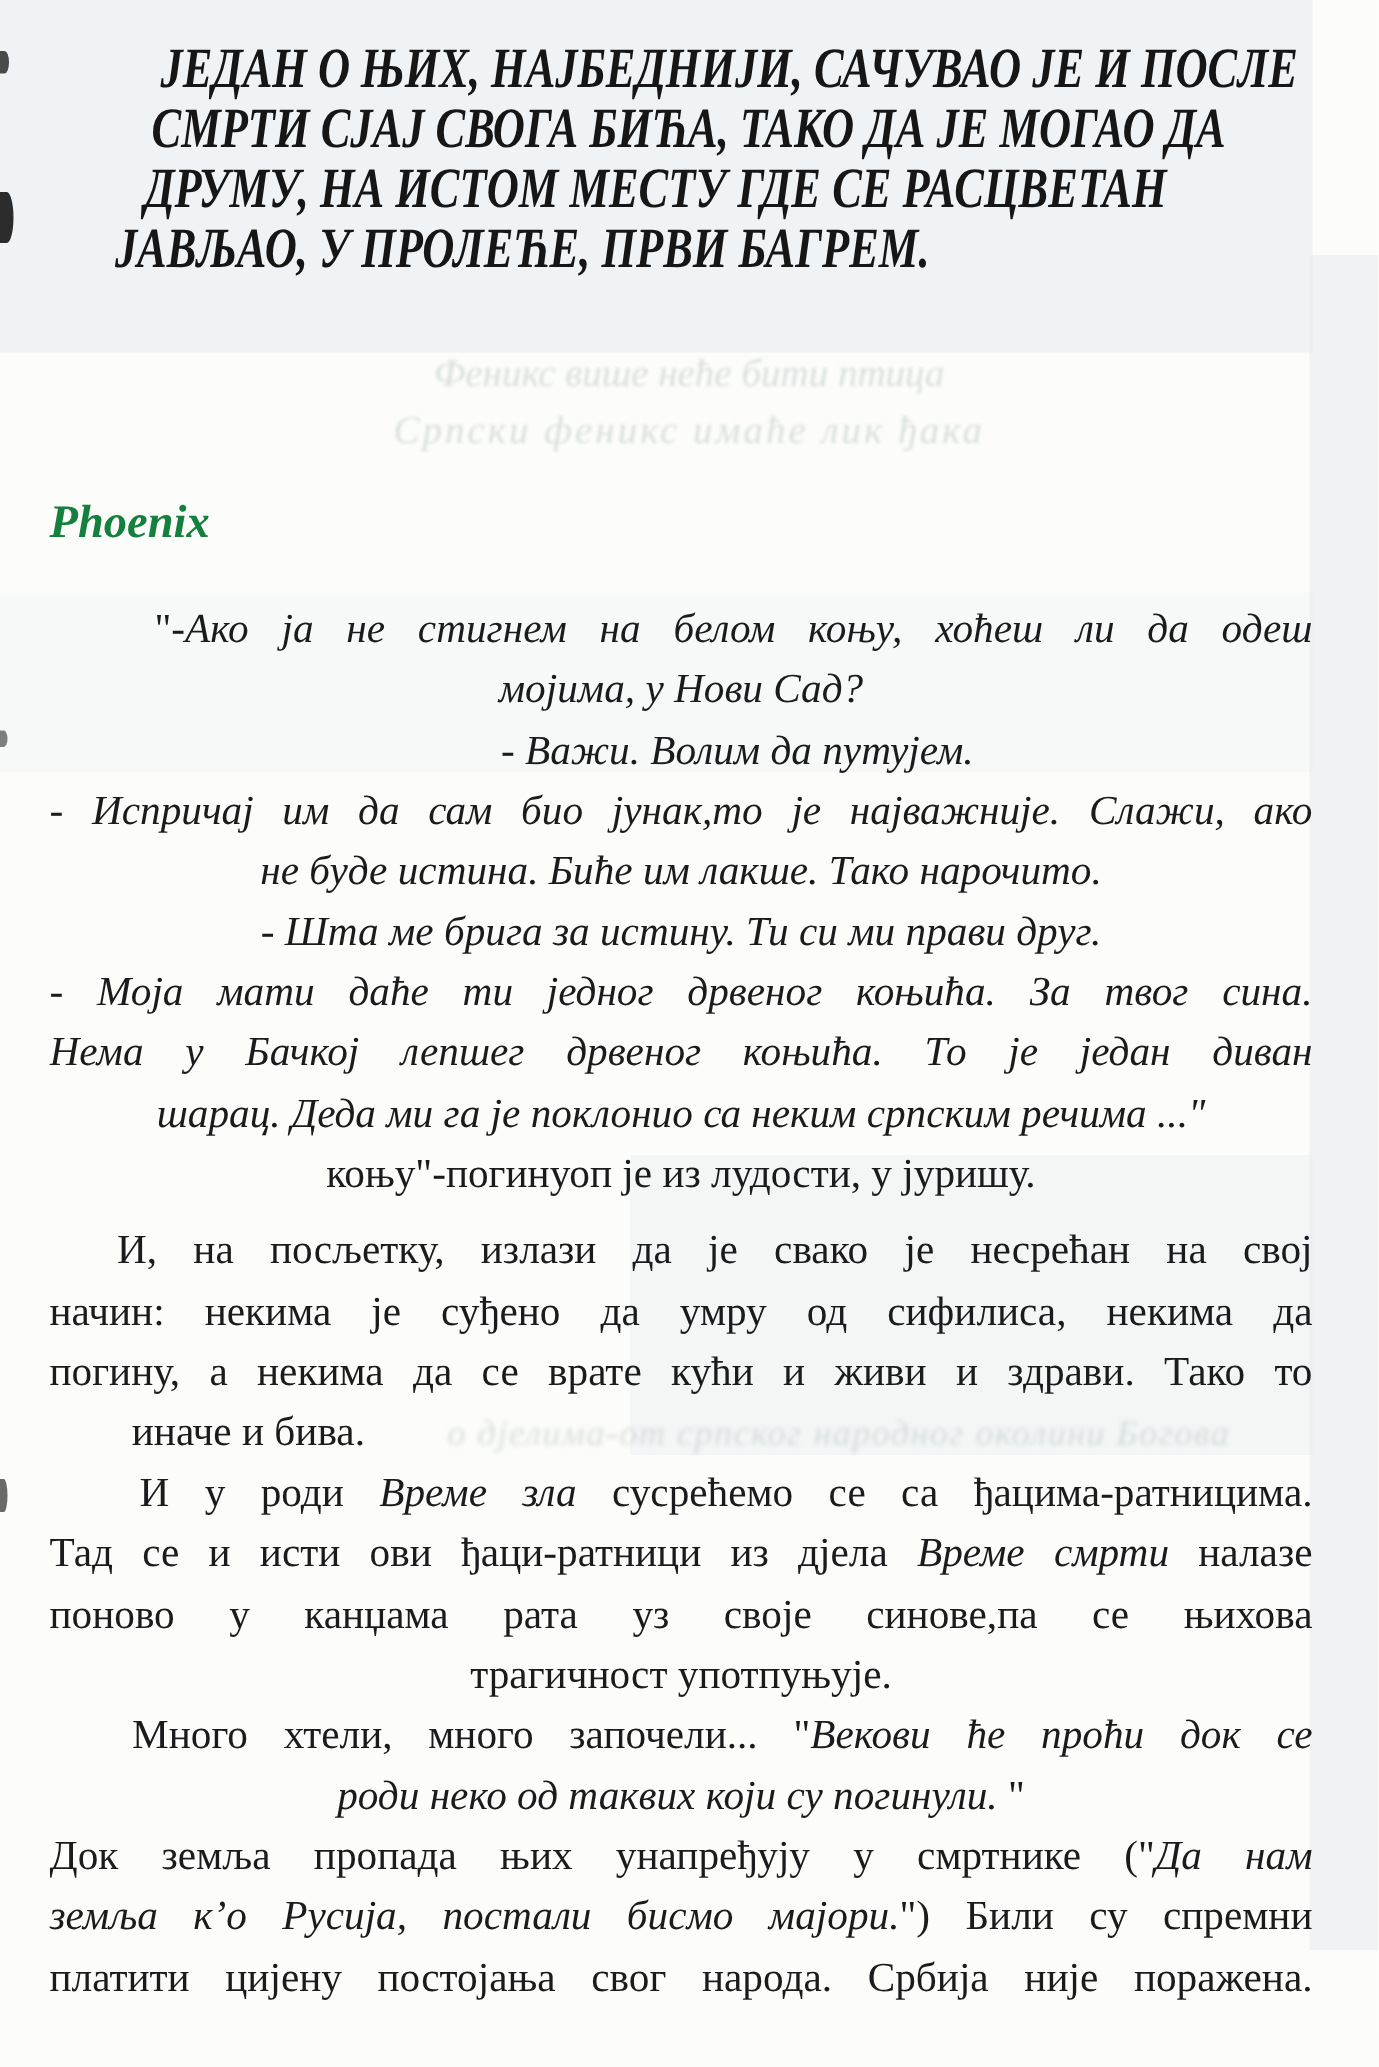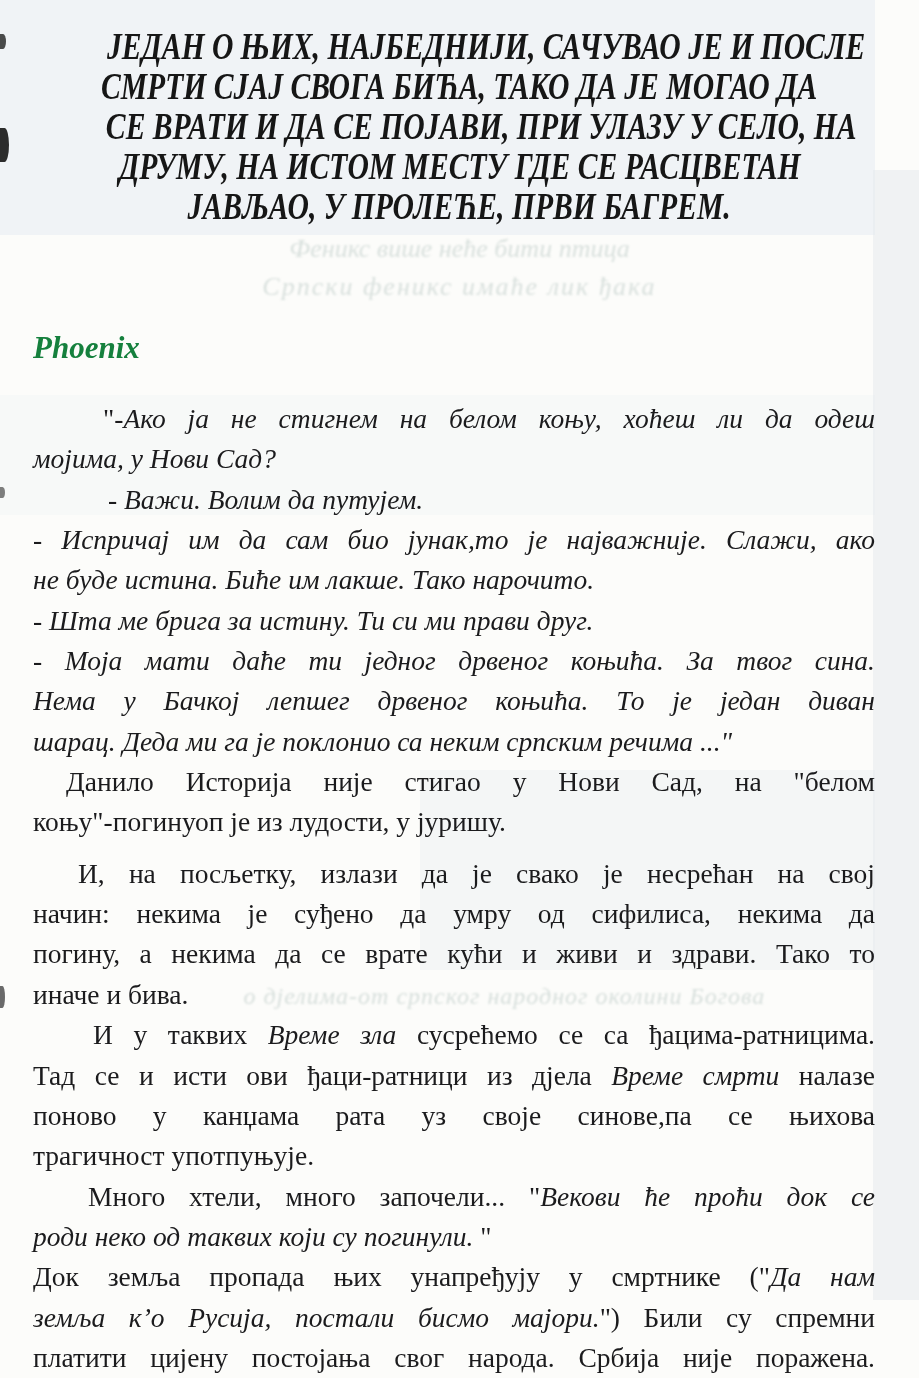--- a/index.html
+++ b/index.html
@@ -18,42 +18,42 @@
   .band3{right:0;top:170px;width:46px;height:1130px;background:#e6e9ec;opacity:.55;}
   .band4{left:0;top:395px;width:875px;height:120px;background:#eaf0f5;opacity:.28;}
   
   .speck{position:absolute;background:#2c2c2c;}
   .speck1{left:0;top:128px;width:9px;height:34px;border-radius:0 70% 70% 0;}
   .speck2{left:0;top:34px;width:6px;height:15px;border-radius:0 60% 60% 0;opacity:.85;}
   .speck3{left:0;top:487px;width:5px;height:11px;border-radius:0 60% 60% 0;opacity:.6;}
   .speck4{left:0;top:986px;width:5px;height:22px;border-radius:0 60% 60% 0;opacity:.7;}
 
   
-  .hdr{position:absolute;left:0;top:26px;width:919px;text-align:center;}
+  .hdr{position:absolute;left:0;top:26px;width:919px;}
   .hline{height:40px;line-height:40px;white-space:nowrap;font-weight:bold;font-style:italic;font-size:38px;color:#161616;}
   .hline > span{display:inline-block;transform:scaleX(0.78);transform-origin:50% 50%;letter-spacing:0px;}
 
   
   .ghost{
     position:absolute;left:0;width:919px;text-align:center;
     font-style:italic;font-size:26px;color:#9fb3ae;opacity:.38;
     filter:blur(1.2px);white-space:nowrap;
   }
   .g1{top:234px;}
   .g2{top:272px;letter-spacing:2px;}
 
   
   .sect{position:absolute;left:33px;top:330px;font-weight:bold;font-style:italic;font-size:31px;color:#15803d;}
 
   
   .body{
     position:absolute;left:33px;top:399px;width:842px;
     font-size:27.5px;color:#1b1b1d;
   }
-  .bline{height:40.35px;line-height:40.35px;white-space:nowrap;text-align:left;}
+  .bline{height:40.35px;line-height:40.35px;white-space:nowrap;text-align:center;}
   .bline.just{white-space:normal;text-align:justify;text-align-last:justify;height:40.35px;overflow:hidden;}
   .bline .it{font-style:italic;}
   .ghost-inline{
     font-style:italic;font-size:24px;color:#9fb3ae;opacity:.40;
     filter:blur(1.3px);margin-left:55px;letter-spacing:1px;
   }
 </style>
 </head>
 <body>
 
@@ -65,47 +65,45 @@
   <div class="band band3"></div>
 
   <div class="speck speck1"></div>
   <div class="speck speck2"></div>
   <div class="speck speck3"></div>
   <div class="speck speck4"></div>
 
   <div class="hdr">
     <div class="hline"><span>ЈЕДАН О ЊИХ, НАЈБЕДНИЈИ, САЧУВАО ЈЕ И ПОСЛЕ</span></div>
     <div class="hline"><span>СМРТИ СЈАЈ СВОГА БИЋА, ТАКО ДА ЈЕ МОГАО ДА</span></div>
-    <div class="hline"><span>СЕ ВРАТИ И ДА СЕ ПОЈАВИ, ПРИ УЛАЗУ У СЕЛО, НА</span></div>
     <div class="hline"><span>ДРУМУ, НА ИСТОМ МЕСТУ ГДЕ СЕ РАСЦВЕТАН</span></div>
     <div class="hline"><span>ЈАВЉАО, У ПРОЛЕЋЕ, ПРВИ БАГРЕМ.</span></div>
   </div>
 
   <div class="ghost g1">Феникс више неће бити птица</div>
   <div class="ghost g2">Српски феникс имаће лик ђака</div>
 
   <div class="sect">Phoenix</div>
 
   <div class="body" id="body-lines">
       <div class="bline just" style="text-indent: 70px;"><span>"</span><span class="it">-Ако ја не стигнем  на белом коњу, хоћеш ли да одеш</span></div>
       <div class="bline"><span class="it">мојима, у Нови Сад?</span></div>
       <div class="bline" style="text-indent: 75px;"><span class="it">- Важи. Волим да путујем.</span></div>
       <div class="bline just"><span class="it">- Испричај им да сам био јунак,то је најважније. Слажи, ако</span></div>
       <div class="bline"><span class="it">не буде истина. Биће им лакше. Тако нарочито.</span></div>
       <div class="bline"><span class="it">- Шта ме брига за истину. Ти си ми прави друг.</span></div>
       <div class="bline just"><span class="it">- Моја мати даће ти једног дрвеног коњића. За твог сина.</span></div>
       <div class="bline just"><span class="it">Нема у Бачкој лепшег дрвеног коњића. То је један диван</span></div>
       <div class="bline"><span class="it">шарац. Деда ми га је поклонио са неким српским речима ..."</span></div>
-      <div class="bline just" style="text-indent: 33px;"><span>Данило Историја није стигао у Нови Сад, на "белом</span></div>
       <div class="bline"><span>коњу"-погинуоп је из лудости, у јуришу.</span></div>
       <div class="bline just" style="text-indent: 45px; margin-top: 11px;"><span>И, на посљетку, излази да је свако је несрећан на свој</span></div>
       <div class="bline just"><span>начин: некима је суђено да умру од сифилиса, некима да</span></div>
       <div class="bline just"><span>погину, а некима да се врате кући  и живи и здрави. Тако то</span></div>
       <div class="bline"><span>иначе и бива.</span><span class="it ghost-inline">о дјелима-от српског народног околини Богова</span></div>
-      <div class="bline just" style="text-indent: 60px;"><span>И у таквих </span><span class="it">Време зла</span><span>  сусрећемо се са ђацима-ратницима.</span></div>
+      <div class="bline just" style="text-indent: 60px;"><span>И у роди </span><span class="it">Време зла</span><span>  сусрећемо се са ђацима-ратницима.</span></div>
       <div class="bline just"><span>Тад се и исти ови ђаци-ратници из дјела </span><span class="it">Време смрти</span><span> налазе</span></div>
       <div class="bline just"><span>поново у канџама рата уз своје синове,па се њихова</span></div>
       <div class="bline"><span>трагичност употпуњује.</span></div>
       <div class="bline just" style="text-indent: 55px;"><span>Много хтели, много започели... "</span><span class="it">Векови ће проћи док се</span></div>
       <div class="bline"><span class="it">роди неко од таквих који су погинули. </span><span>"</span></div>
       <div class="bline just"><span>Док земља пропада њих унапређују у смртнике ("</span><span class="it">Да нам</span></div>
       <div class="bline just"><span class="it">земља к’о Русија, постали бисмо мајори.</span><span>") Били су спремни</span></div>
       <div class="bline just"><span>платити цијену постојања свог народа. Србија није поражена.</span></div>
     </div>
 

